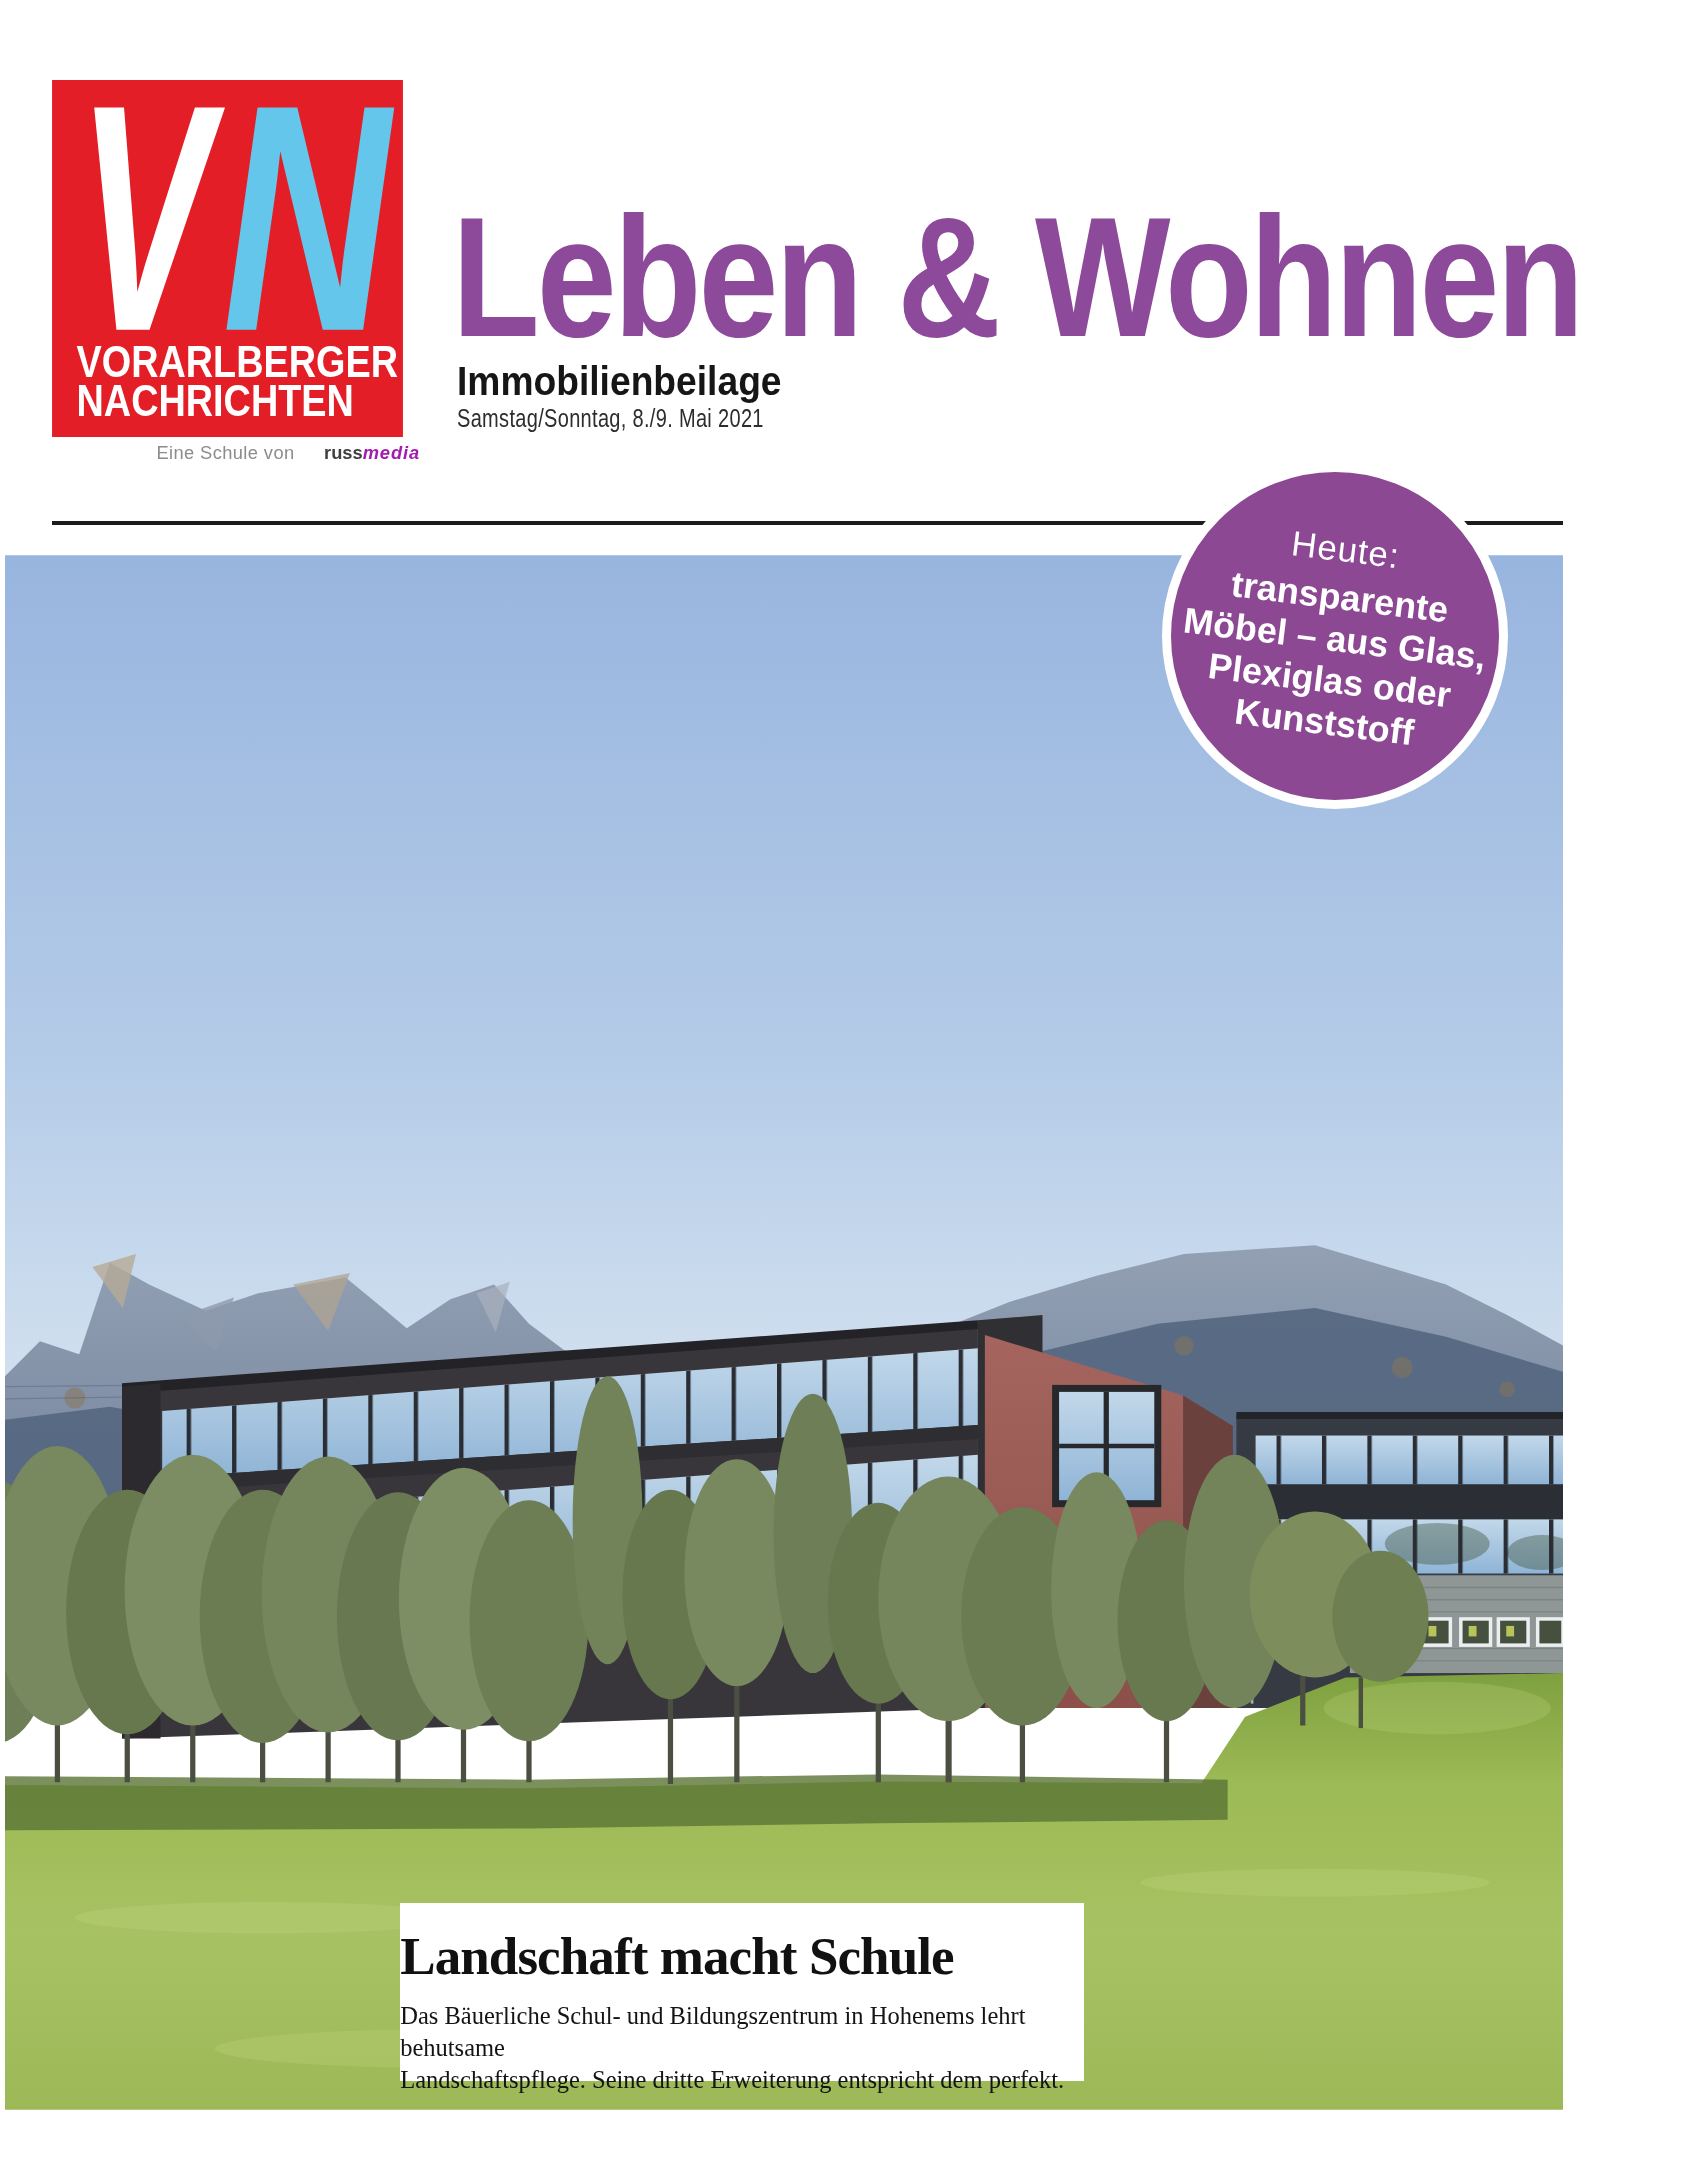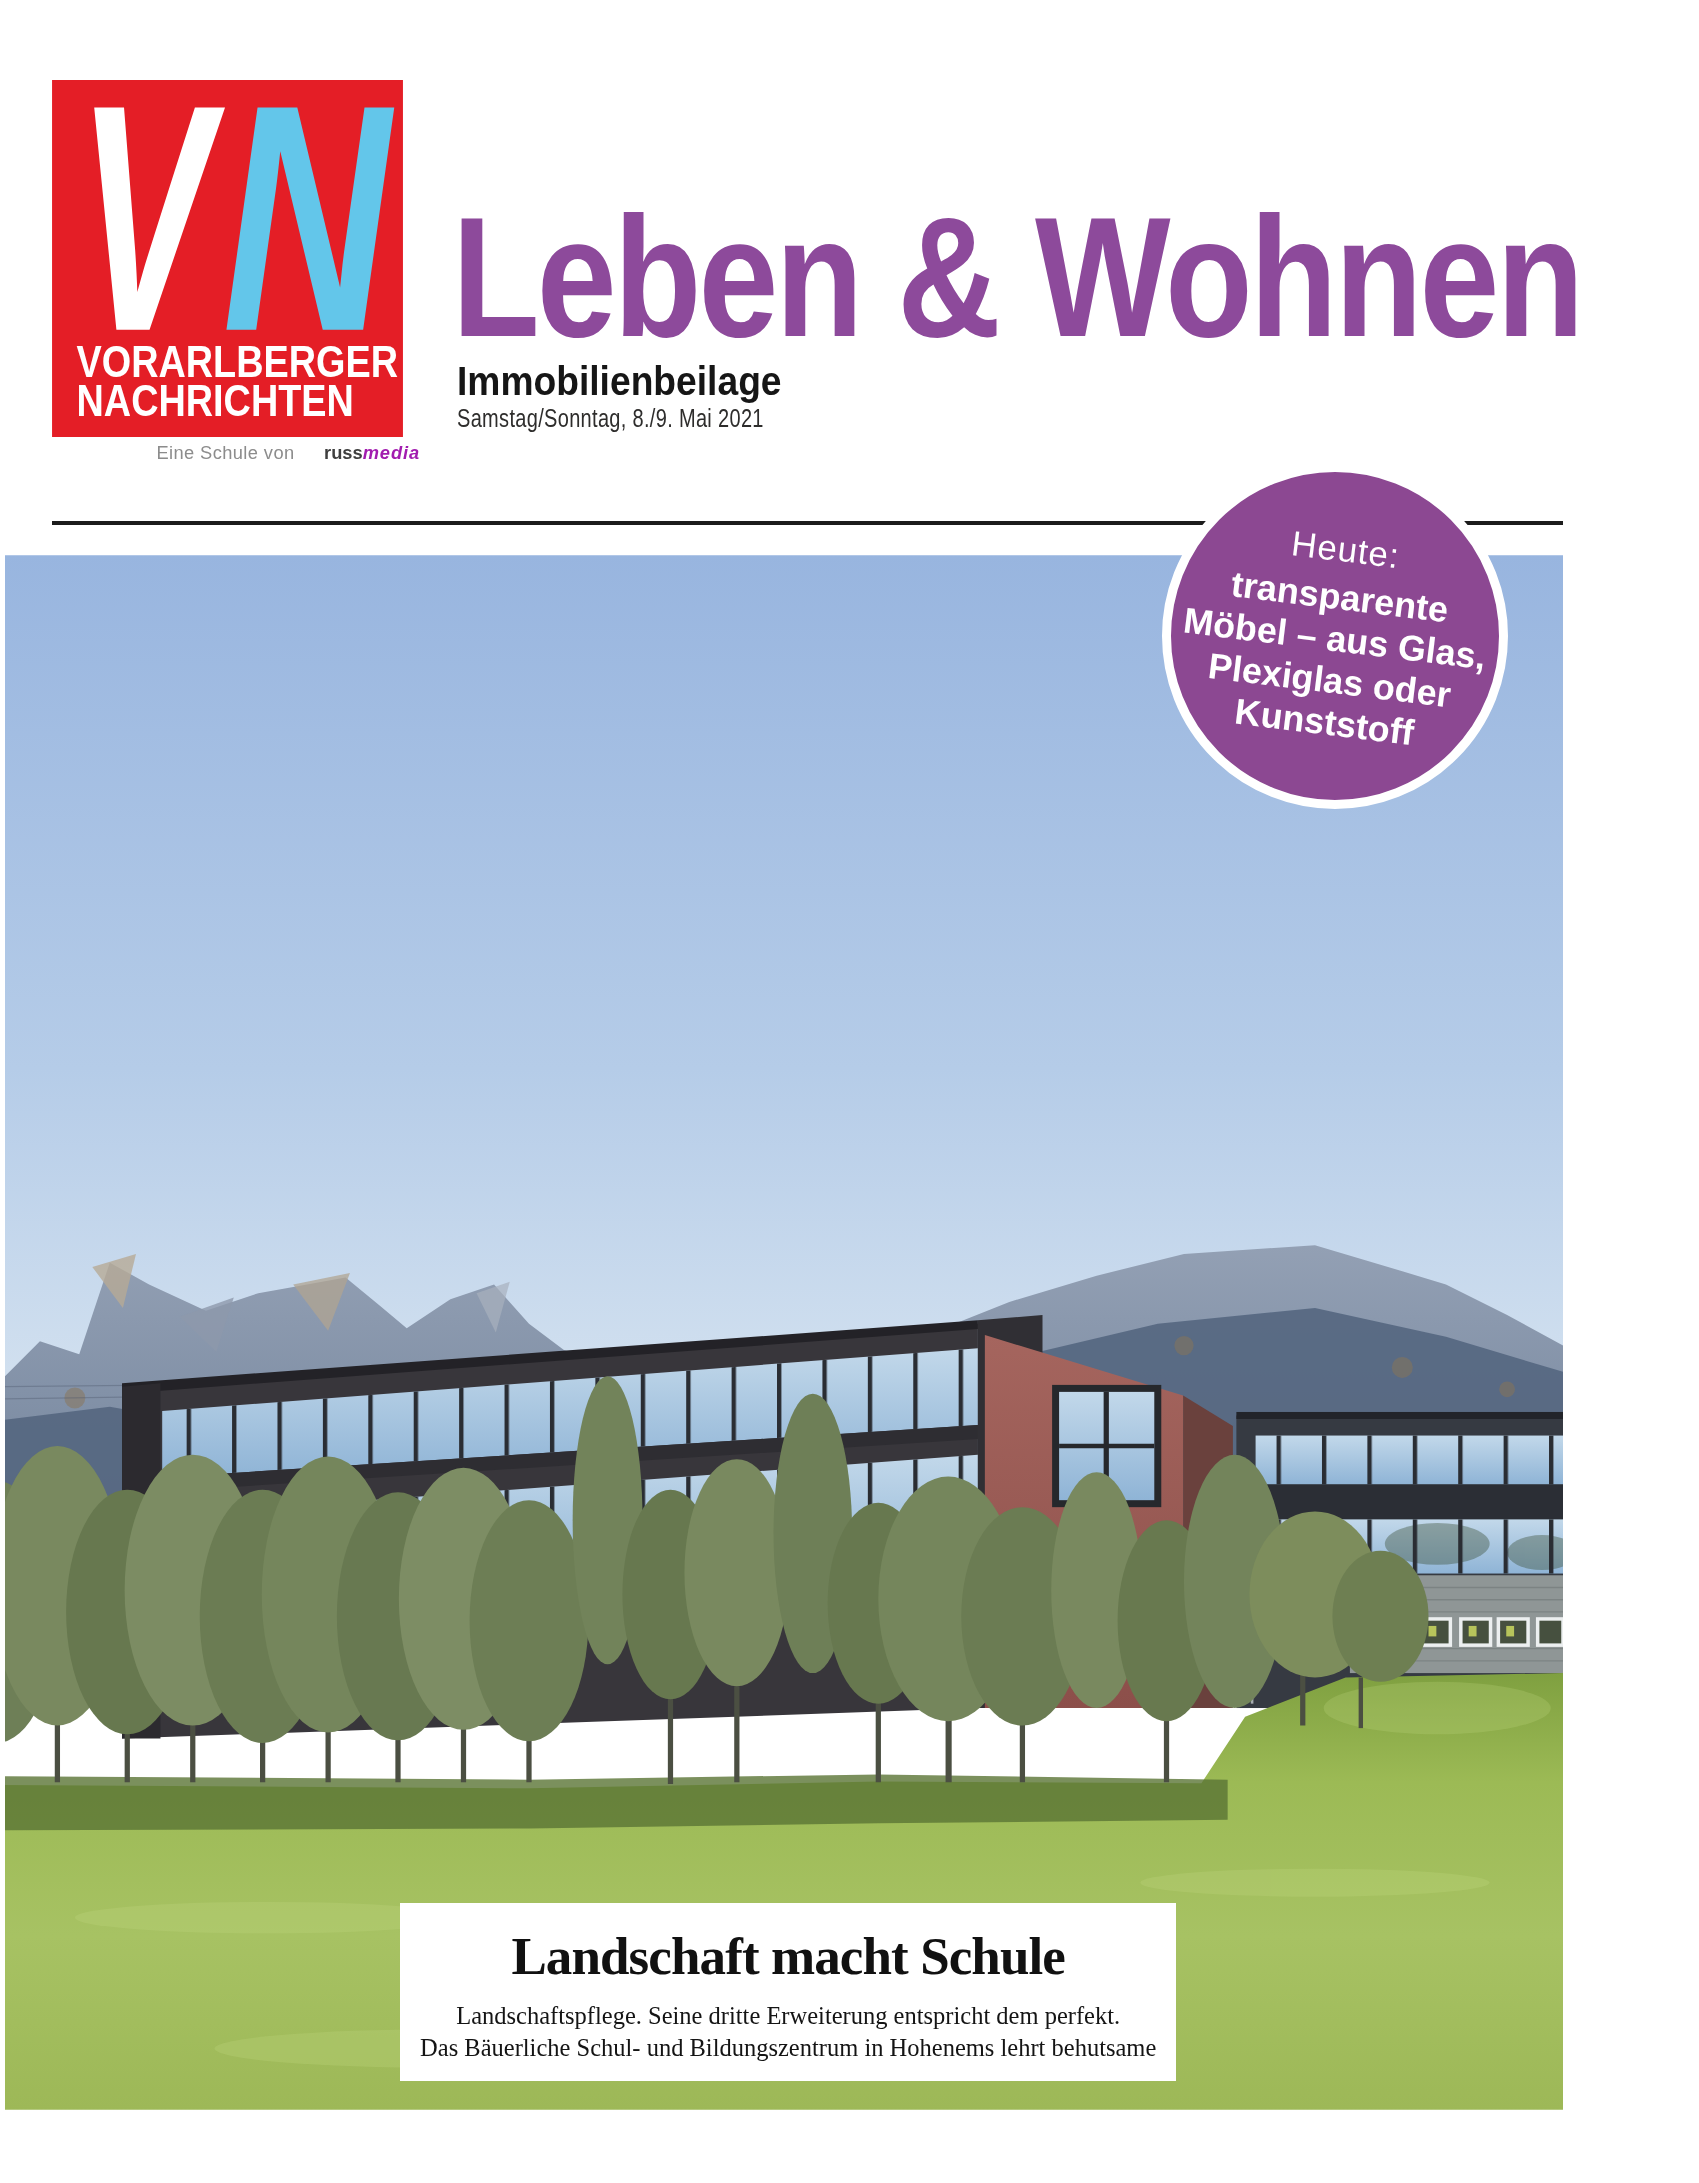--- a/index.html
+++ b/index.html
@@ -29,22 +29,22 @@
   .badge-inner{position:absolute;left:0;top:0;right:0;bottom:0;display:flex;flex-direction:column;
          align-items:center;justify-content:center;transform:rotate(7deg);color:#fff;text-align:center;}
   .badge-intro{font-size:35px;font-weight:400;margin-bottom:7px;letter-spacing:0.9px;}
   .badge-line{font-size:36px;font-weight:bold;line-height:42px;white-space:nowrap;}
 
   
   .photo{position:absolute;left:5.2px;top:555px;width:1558px;height:1555px;overflow:hidden;}
   .photo svg{display:block;}
 
   
-  .caption-box{position:absolute;left:395px;top:1348px;width:776px;height:178px;
-               background:#ffffff;text-align:center;z-index:4;}
+  .caption-box{position:absolute;left:395px;top:1348px;width:684px;height:178px;
+               background:#ffffff;z-index:4;}
   .story-headline{margin:0;padding-top:23px;font-family:"Liberation Serif",serif;
                   font-weight:bold;font-size:53px;color:#111;letter-spacing:-0.9px;}
   .story-deck{margin-top:14px;font-family:"Liberation Serif",serif;font-size:24.5px;
               line-height:32px;color:#141414;}
 </style>
 </head>
 <body>
 
 <div class="page">
 
@@ -269,20 +269,20 @@
           <ellipse cx="1408" cy="1175" rx="58" ry="145" fill="#73845b"></ellipse>
           <ellipse cx="1500" cy="1190" rx="75" ry="95" fill="#7d8d5c"></ellipse>
           <ellipse cx="1575" cy="1215" rx="55" ry="75" fill="#6e7f52"></ellipse>
         </g>
       </g>
     </svg>
 
     <div class="caption-box">
       <h2 class="story-headline">Landschaft macht Schule</h2>
       <div class="story-deck">
+        <div>Das Bäuerliche Schul- und Bildungszentrum in Hohenems lehrt behutsame</div>
         <div>Landschaftspflege. Seine dritte Erweiterung entspricht dem perfekt.</div>
-        <div>Das Bäuerliche Schul- und Bildungszentrum in Hohenems lehrt behutsame</div>
       </div>
     </div>
   </div>
 
 </div>
 
 
 </body></html>

